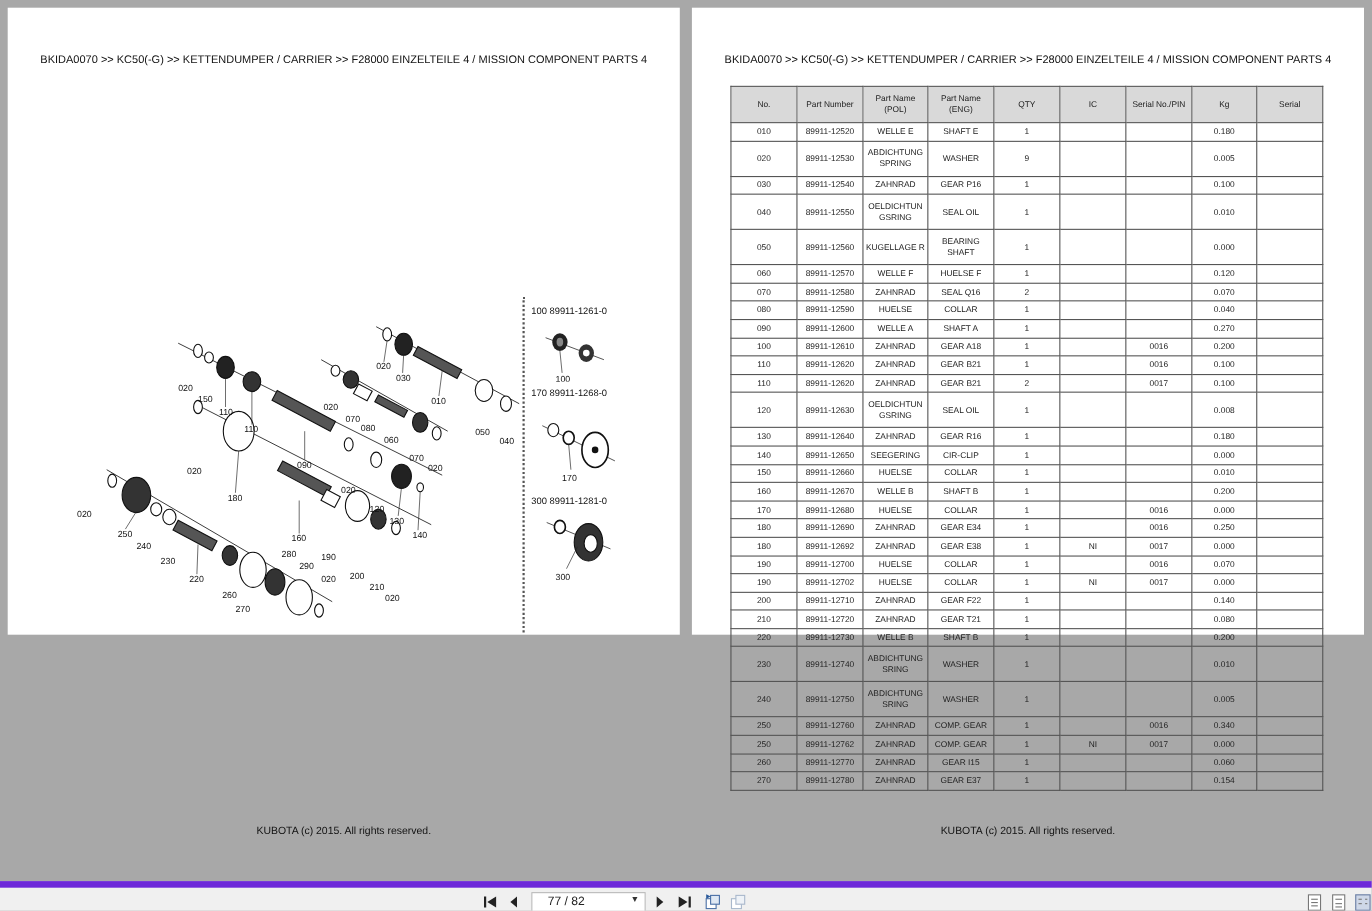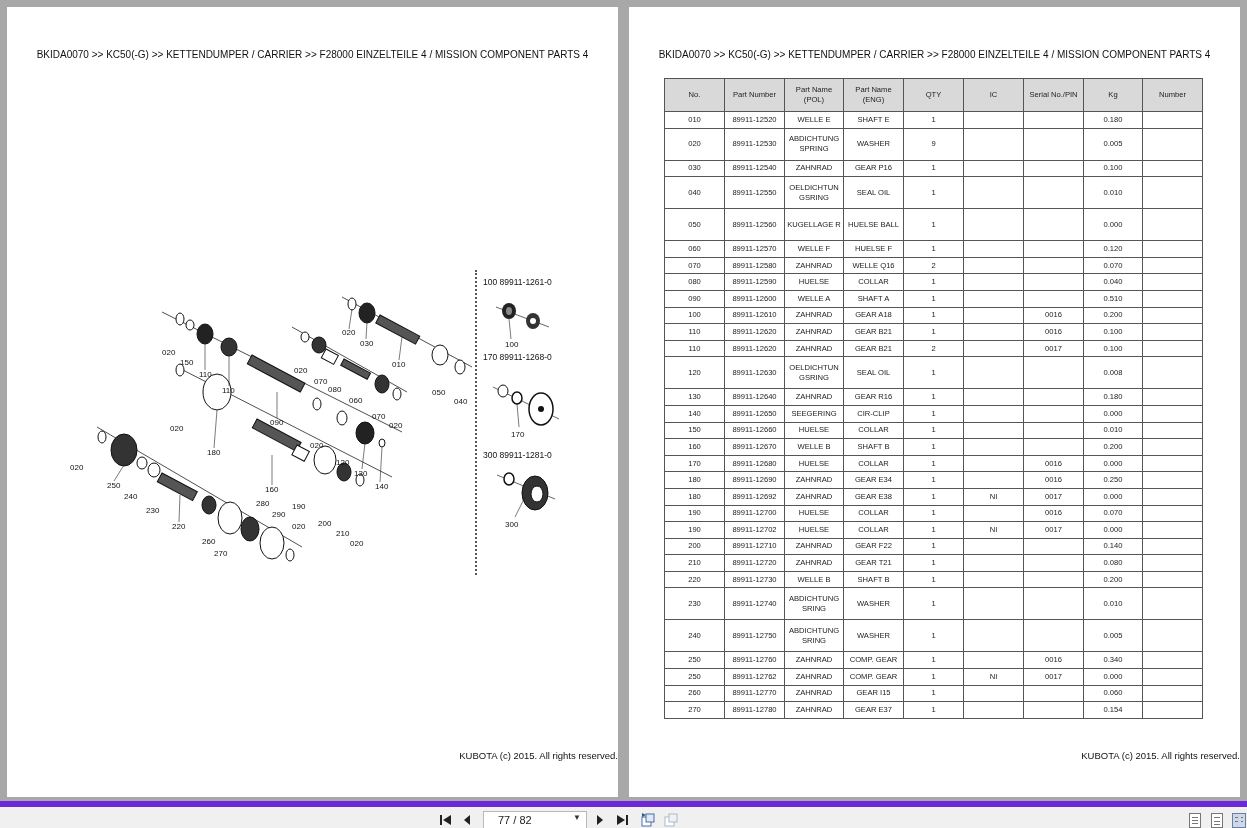--- a/index.html
+++ b/index.html
@@ -4,31 +4,31 @@
 <style>
   html, body { margin:0; padding:0; }
   body {
     width:1247px; height:828px; overflow:hidden;
     background:#a8a8a8;
     font-family:"Liberation Sans", sans-serif;
     position:relative;
   }
   .page {
     position:absolute; top:7px; background:#fff;
-    height:790px;
+    height:570px;
   }
   #page-left { left:7px; width:611px; }
   #page-right { left:629px; width:611px; }
   .page-header {
     position:absolute; top:42px; left:0; right:0;
     text-align:center; font-size:10px; color:#111; white-space:nowrap;
   }
   .page-footer {
     position:absolute; top:743px; left:0; right:0;
-    text-align:right; font-size:9.5px; color:#111;
+    text-align:center; font-size:9.5px; color:#111;
   }
   .diagram {
     position:absolute; left:55px; top:260px; width:540px; height:320px;
   }
   .diagram svg { width:100%; height:100%; }
   .inset-sep {
     position:absolute; left:468px; top:263px; height:305px; width:0;
     border-left:2px dotted #555;
   }
   .inset-label {
@@ -240,21 +240,21 @@
         <th>No.</th>
         <th>Part Number</th>
         <th style="white-space:pre-line">Part Name
 (POL)</th>
         <th style="white-space:pre-line">Part Name
 (ENG)</th>
         <th>QTY</th>
         <th>IC</th>
         <th>Serial No./PIN</th>
         <th>Kg</th>
-        <th>Number</th>
+        <th>Serial</th>
       </tr>
     </thead>
     <tbody id="parts-body">
         <tr>
           <td>010</td>
           <td>89911-12520</td>
           <td>WELLE E</td>
           <td>SHAFT E</td>
           <td>1</td>
           <td></td>
@@ -292,21 +292,21 @@
           <td>1</td>
           <td></td>
           <td></td>
           <td>0.010</td>
           <td></td>
         </tr>
         <tr class="tall">
           <td>050</td>
           <td>89911-12560</td>
           <td>KUGELLAGE R</td>
-          <td>HUELSE BALL</td>
+          <td>BEARING SHAFT</td>
           <td>1</td>
           <td></td>
           <td></td>
           <td>0.000</td>
           <td></td>
         </tr>
         <tr>
           <td>060</td>
           <td>89911-12570</td>
           <td>WELLE F</td>
@@ -314,21 +314,21 @@
           <td>1</td>
           <td></td>
           <td></td>
           <td>0.120</td>
           <td></td>
         </tr>
         <tr>
           <td>070</td>
           <td>89911-12580</td>
           <td>ZAHNRAD</td>
-          <td>WELLE Q16</td>
+          <td>SEAL Q16</td>
           <td>2</td>
           <td></td>
           <td></td>
           <td>0.070</td>
           <td></td>
         </tr>
         <tr>
           <td>080</td>
           <td>89911-12590</td>
           <td>HUELSE</td>
@@ -340,21 +340,21 @@
           <td></td>
         </tr>
         <tr>
           <td>090</td>
           <td>89911-12600</td>
           <td>WELLE A</td>
           <td>SHAFT A</td>
           <td>1</td>
           <td></td>
           <td></td>
-          <td>0.510</td>
+          <td>0.270</td>
           <td></td>
         </tr>
         <tr>
           <td>100</td>
           <td>89911-12610</td>
           <td>ZAHNRAD</td>
           <td>GEAR A18</td>
           <td>1</td>
           <td></td>
           <td>0016</td>

